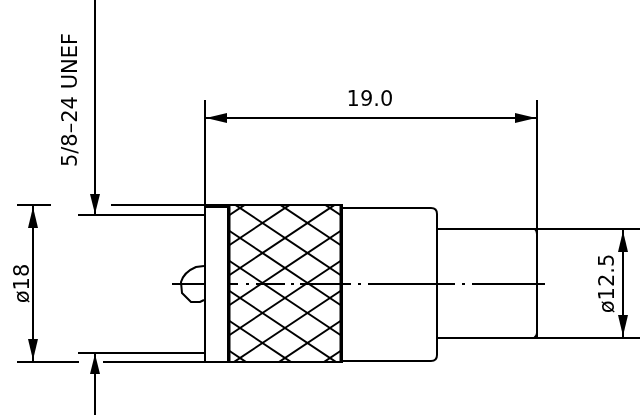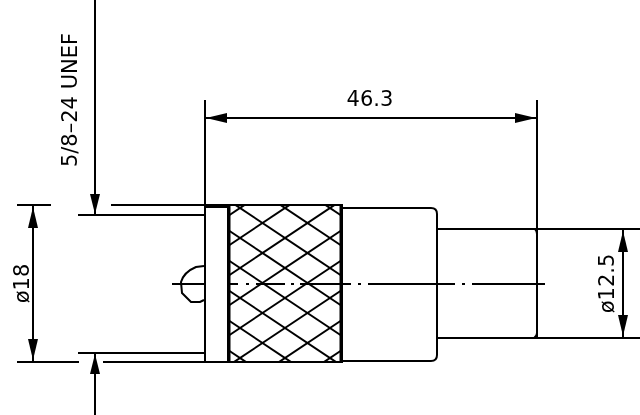--- a/index.html
+++ b/index.html
@@ -90,15 +90,15 @@
     </g>
 
     <path stroke-width="2" d="M172,284 L205,284 M228,284 L238,284 M246,284 L249,284 M256,284 L285,284 M291,284 L294,284 M300,284 L351,284 M358,284 L361,284 M368,284 L455,284 M462,284 L465,284 M472,284 L545,284"></path>
   </g>
 </svg>
 
 <div class="lbl" style="left:60px; top:100px; transform-origin: 0 0; transform: translate(0, 0) rotate(-90deg) translate(-100px, 0); width:200px; text-align:center;">5/8–24 UNEF</div>
 
 <div class="lbl" style="left:-8px; top:273px; transform: rotate(-90deg); width:60px; text-align:center;">ø18</div>
 
-<div class="lbl" style="left:340px; top:89px; width:60px; text-align:center;">46.3</div>
+<div class="lbl" style="left:340px; top:89px; width:60px; text-align:center;">19.0</div>
 
 <div class="lbl" style="left:572px; top:273px; transform: rotate(-90deg); width:70px; text-align:center;">ø12.5</div>
 
 </body></html>

